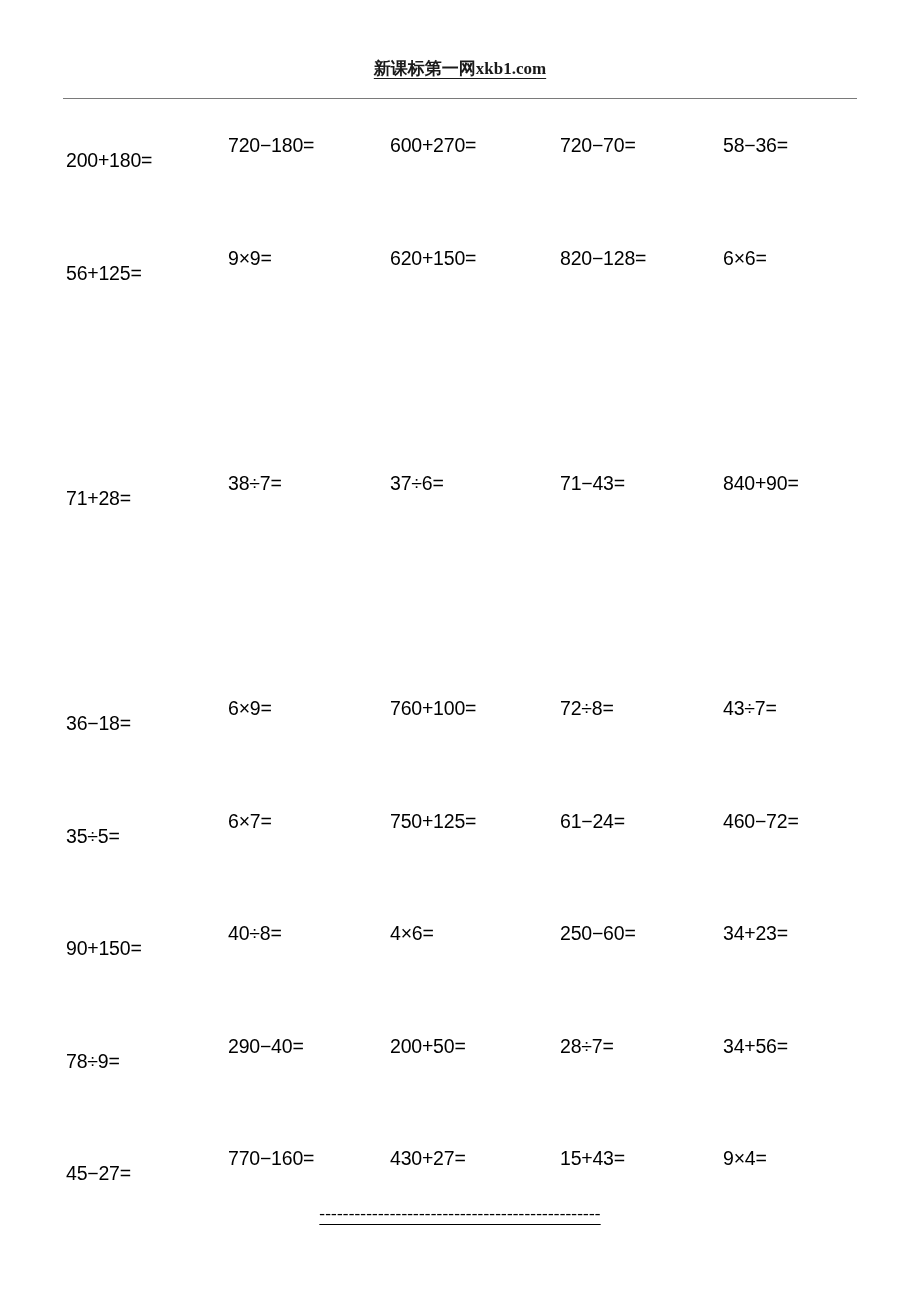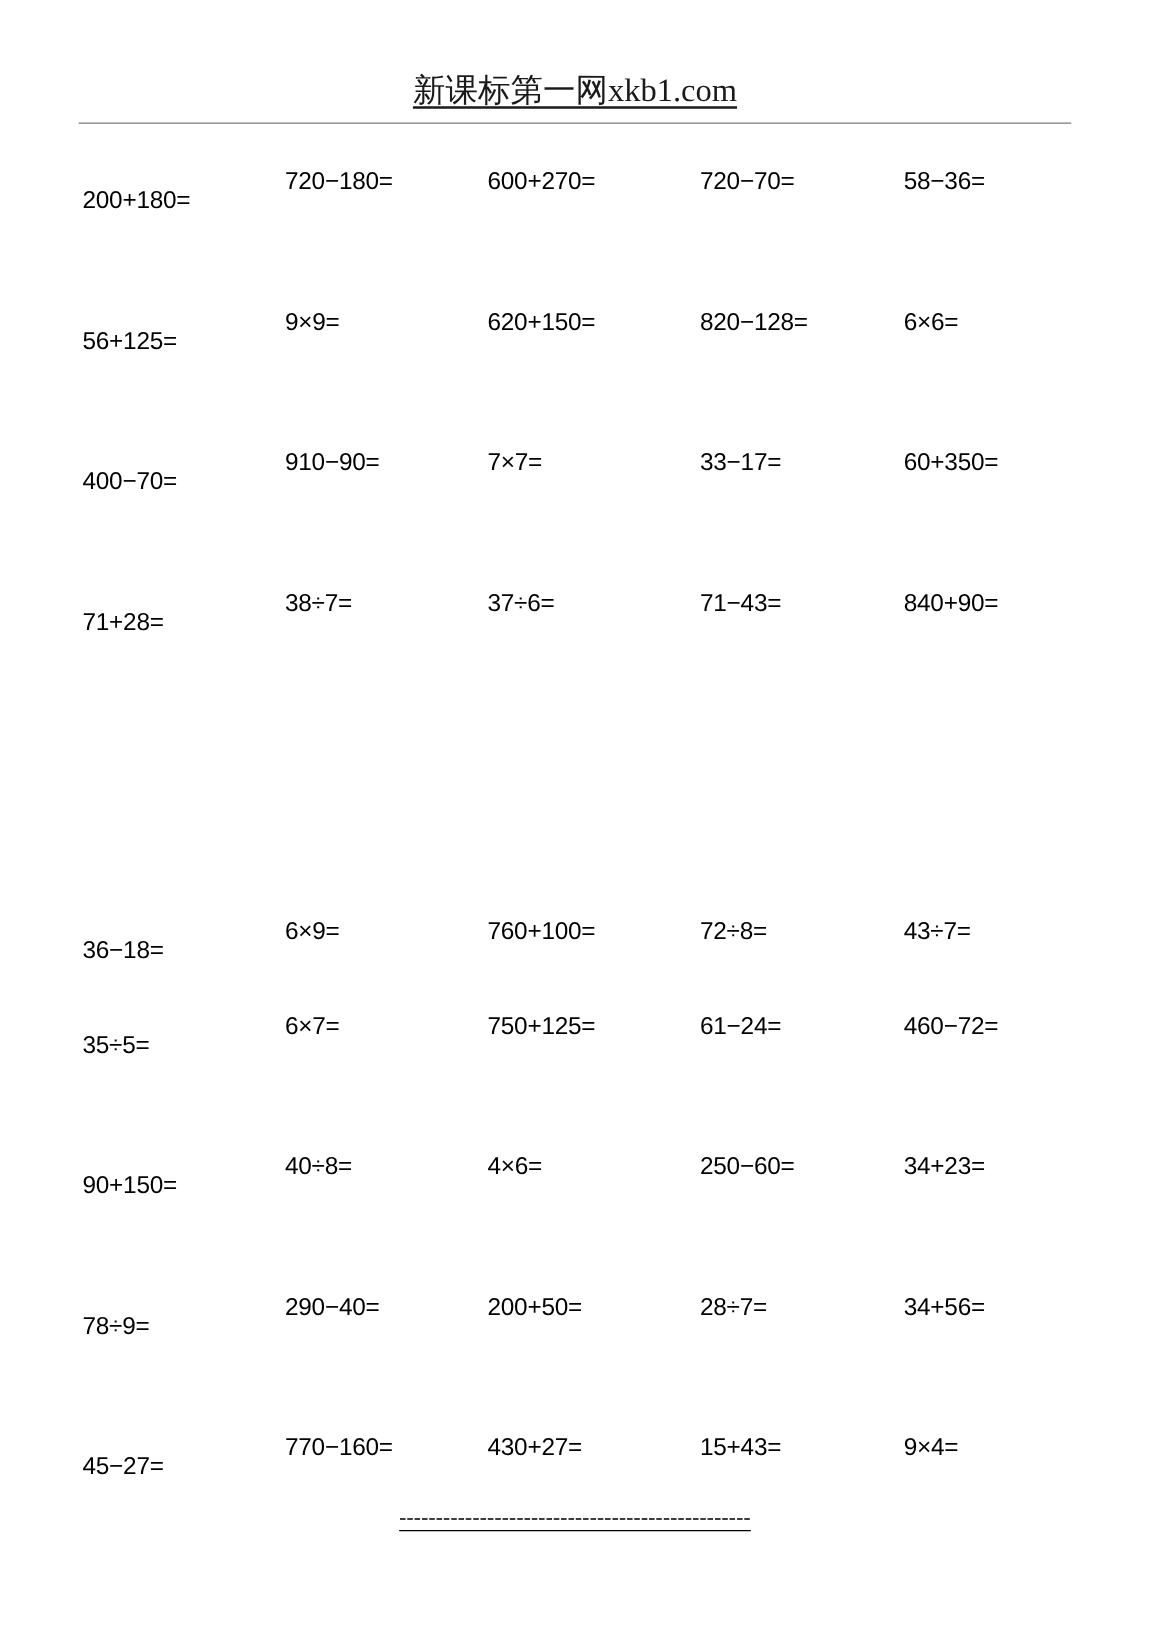--- a/index.html
+++ b/index.html
@@ -26,22 +26,22 @@
   .header {
     position: absolute;
     left: 0;
     top: 60px;
     width: 920px;
     text-align: center;
     line-height: 1;
   }
   .header-title {
     font-family: "Liberation Serif", "DejaVu Serif", serif;
-    font-size: 26px;
-    font-weight: normal;
+    font-size: 17px;
+    font-weight: bold;
     color: #1a1a1a;
     text-decoration: underline;
     text-underline-offset: 4px;
     letter-spacing: 0px;
     white-space: nowrap;
   }
 
   .header-rule {
     position: absolute;
     left: 63px;
@@ -120,35 +120,28 @@
         <span class="cell c3">720−70=</span>
         <span class="cell c4">58−36=</span>
       </div>
       <div class="prow" style="top: 237.6px;">
         <span class="cell c0">56+125=</span>
         <span class="cell c1">9×9=</span>
         <span class="cell c2">620+150=</span>
         <span class="cell c3">820−128=</span>
         <span class="cell c4">6×6=</span>
       </div>
-      <div class="prow" style="top: 350.2px;">
-        <span class="cell c0">400−70=</span>
-        <span class="cell c1">910−90=</span>
-        <span class="cell c2">7×7=</span>
-        <span class="cell c3">33−17=</span>
-        <span class="cell c4">60+350=</span>
-      </div>
       <div class="prow" style="top: 462.8px;">
         <span class="cell c0">71+28=</span>
         <span class="cell c1">38÷7=</span>
         <span class="cell c2">37÷6=</span>
         <span class="cell c3">71−43=</span>
         <span class="cell c4">840+90=</span>
       </div>
-      <div class="prow" style="top: 725px;">
+      <div class="prow" style="top: 688px;">
         <span class="cell c0">36−18=</span>
         <span class="cell c1">6×9=</span>
         <span class="cell c2">760+100=</span>
         <span class="cell c3">72÷8=</span>
         <span class="cell c4">43÷7=</span>
       </div>
       <div class="prow" style="top: 800.6px;">
         <span class="cell c0">35÷5=</span>
         <span class="cell c1">6×7=</span>
         <span class="cell c2">750+125=</span>

